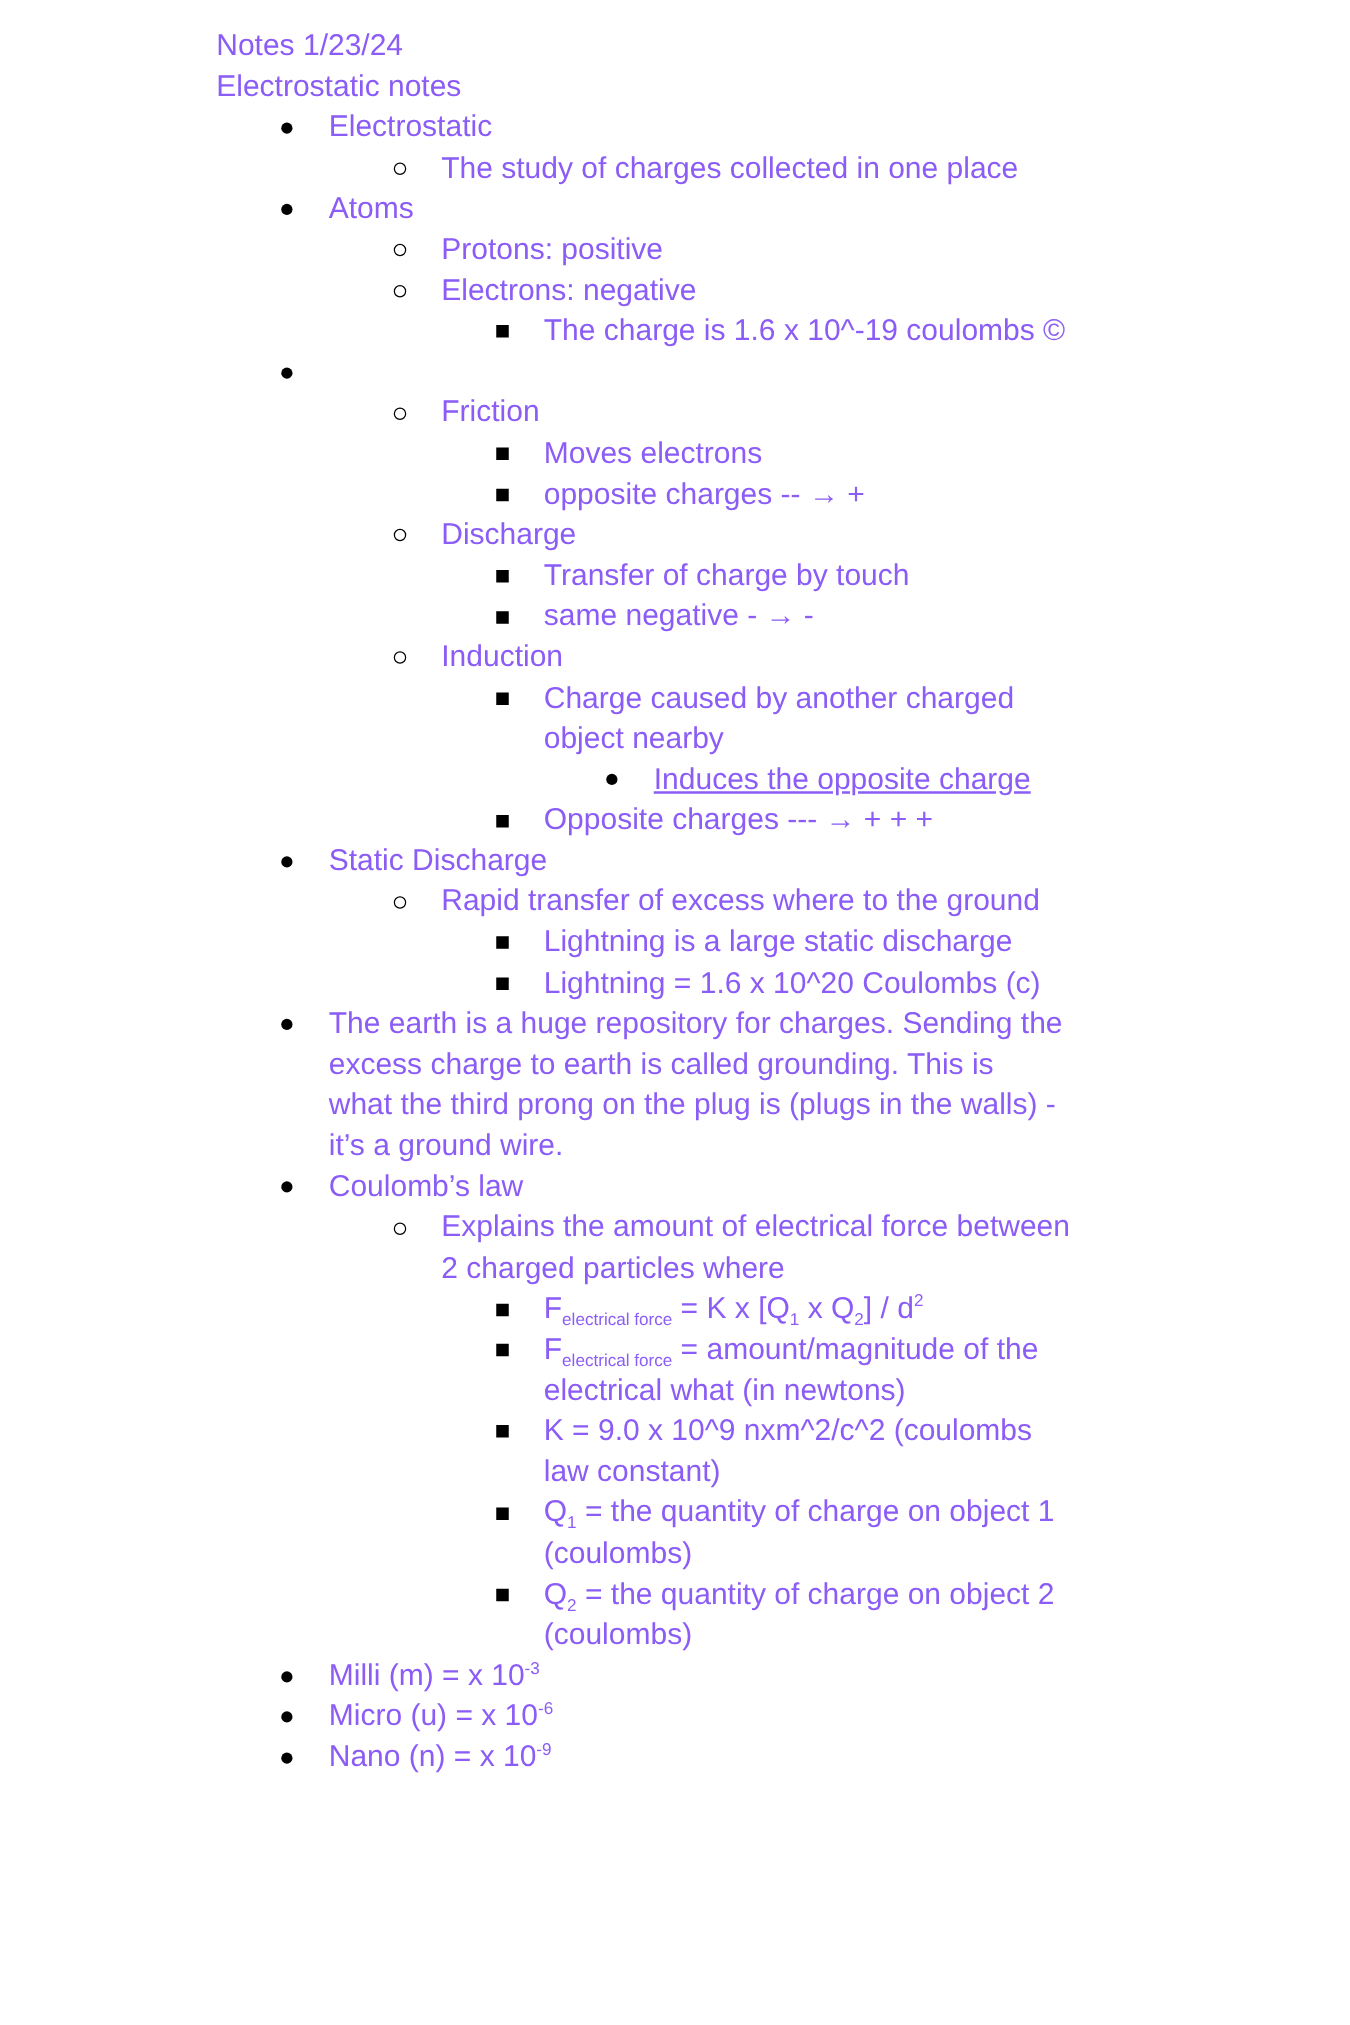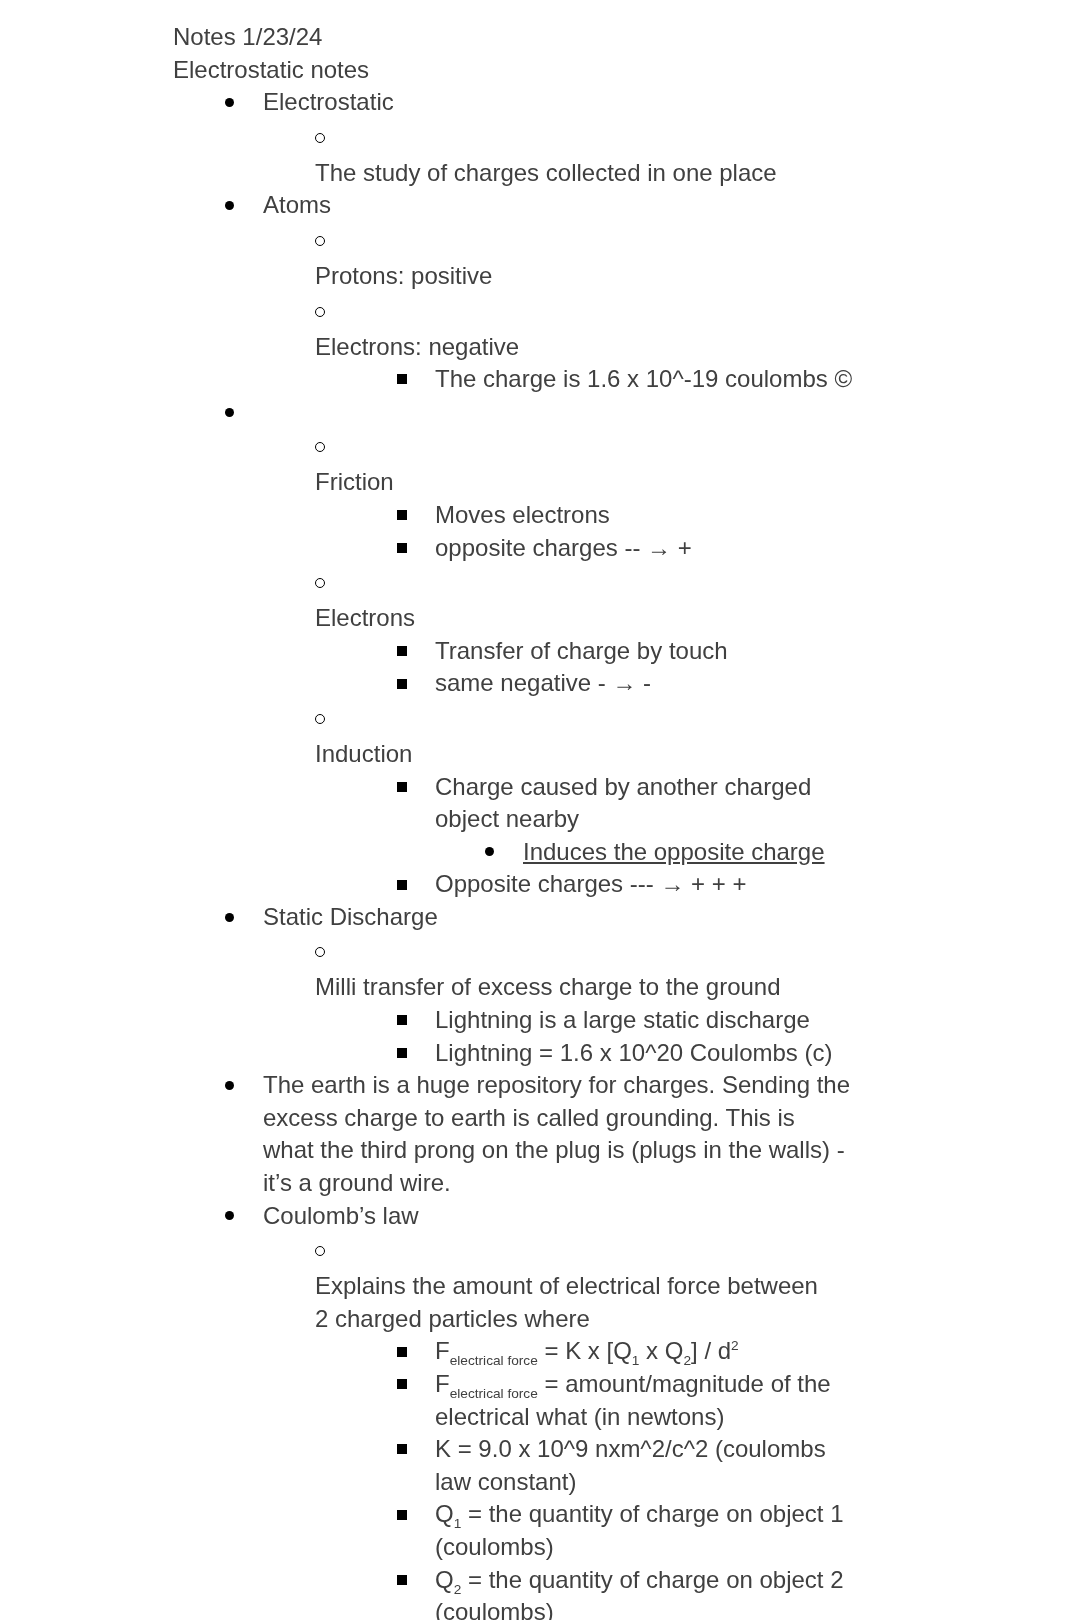--- a/index.html
+++ b/index.html
@@ -10,30 +10,30 @@
   .page {
     position: relative;
     width: 1080px;
     height: 1620px;
     background: #ffffff;
     box-sizing: border-box;
     padding: 21px 30px 0 173px;
     font-family: "Liberation Sans", sans-serif;
     font-size: 24px;
     line-height: 32.6px;
-    color: #404040;
+    color: #8b5cf6;
     overflow: hidden;
   }
   .row {
     display: flex;
     align-items: flex-start;
   }
   .lvl0 { margin-left: 0; }
   .lvl1 { margin-left: 52px; }
-  .lvl2 { margin-left: 142px; flex-direction: column; }
+  .lvl2 { margin-left: 142px; }
   .lvl3 { margin-left: 224px; }
   .lvl4 { margin-left: 312px; text-decoration: underline; }
   .marker {
     flex: 0 0 38px;
     height: 32.6px;
     display: flex;
     align-items: center;
   }
   .shape { display: block; }
   .shape.disc {
@@ -134,21 +134,21 @@
       <div class="row lvl3">
         <span class="marker">
           <span class="shape square"></span>
         </span>
         <span class="text"><span>opposite charges -- → +</span></span>
       </div>
       <div class="row lvl2">
         <span class="marker">
           <span class="shape circle"></span>
         </span>
-        <span class="text"><span>Electrons</span></span>
+        <span class="text"><span>Discharge</span></span>
       </div>
       <div class="row lvl3">
         <span class="marker">
           <span class="shape square"></span>
         </span>
         <span class="text"><span>Transfer of charge by touch</span></span>
       </div>
       <div class="row lvl3">
         <span class="marker">
           <span class="shape square"></span>
@@ -182,21 +182,21 @@
       <div class="row lvl1">
         <span class="marker">
           <span class="shape disc"></span>
         </span>
         <span class="text"><span>Static Discharge</span></span>
       </div>
       <div class="row lvl2">
         <span class="marker">
           <span class="shape circle"></span>
         </span>
-        <span class="text"><span>Milli transfer of excess charge to the ground</span></span>
+        <span class="text"><span>Rapid transfer of excess where to the ground</span></span>
       </div>
       <div class="row lvl3">
         <span class="marker">
           <span class="shape square"></span>
         </span>
         <span class="text"><span>Lightning is a large static discharge</span></span>
       </div>
       <div class="row lvl3">
         <span class="marker">
           <span class="shape square"></span>

